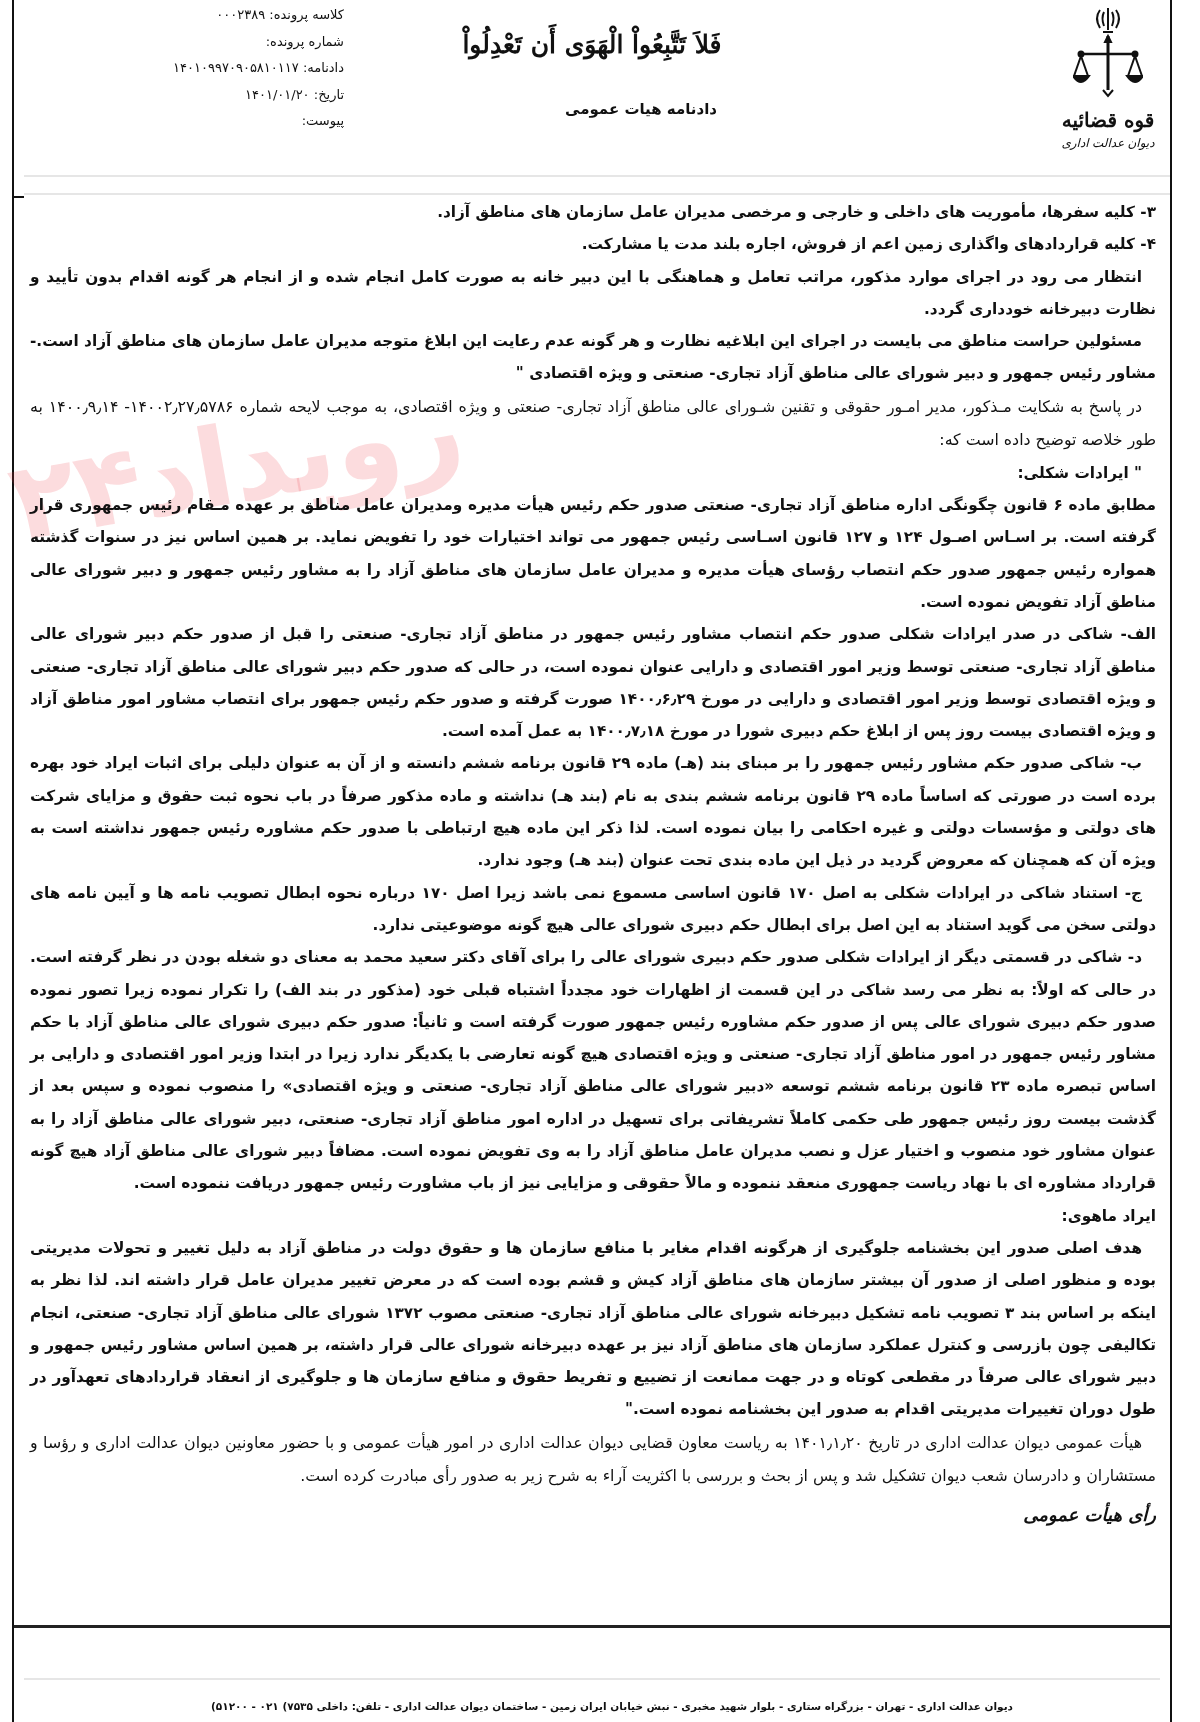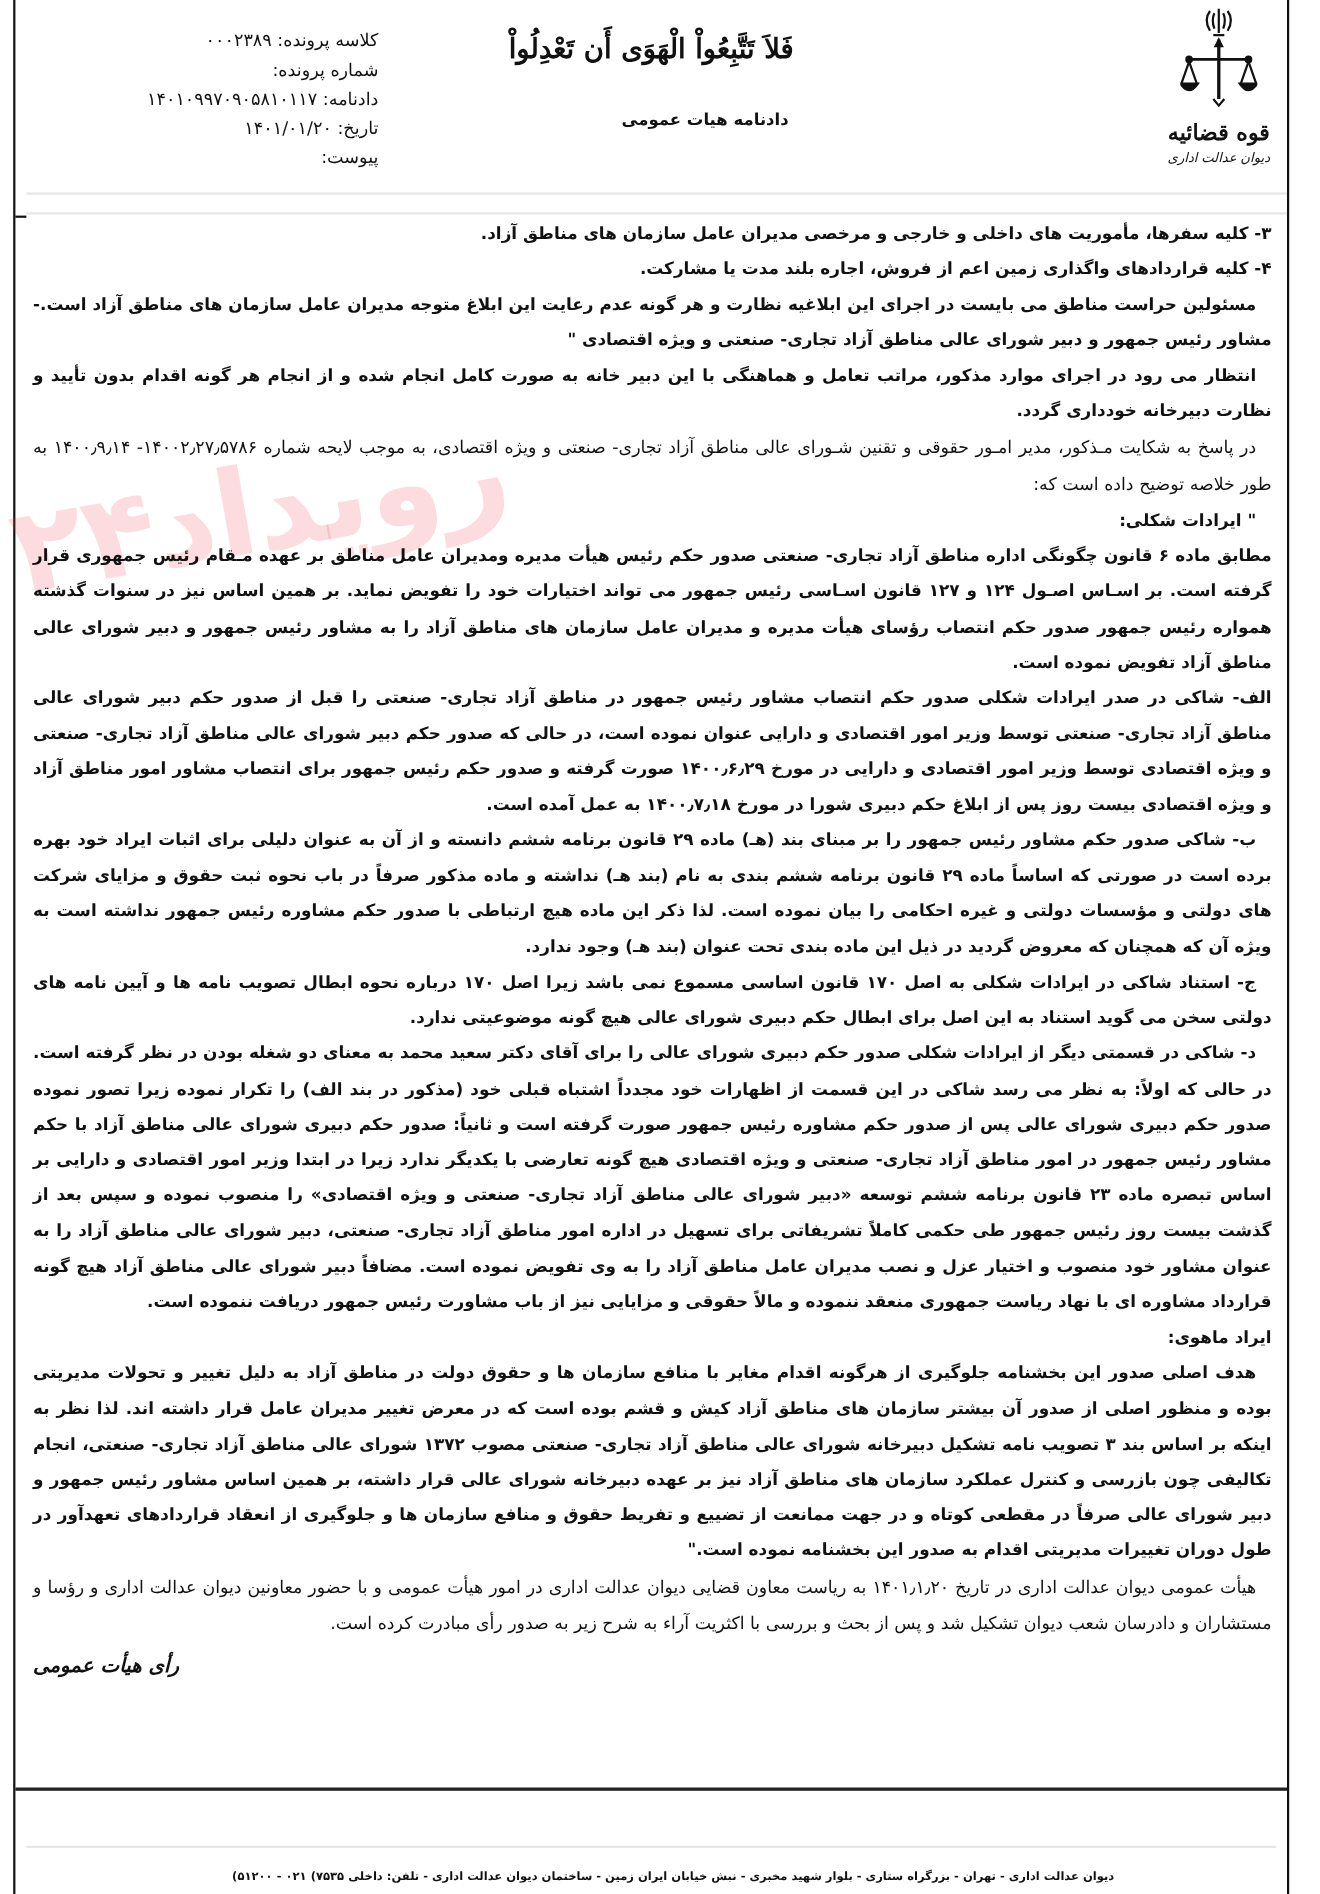--- a/index.html
+++ b/index.html
@@ -30,39 +30,39 @@
     .motto {
       position: absolute; left: 0; right: 0; top: 30px; text-align: center;
       font-family: "DejaVu Serif", serif; font-size: 25px; font-weight: bold;
       direction: rtl; 
     }
     .doc-title {
       position: absolute; left: 0; right: 0; top: 100px; text-align: center;
       font-size: 15px; font-weight: bold; direction: rtl; padding-left: 98px;
     }
     .meta-wrap {
-      position: absolute; left: 150px; top: 24px; width: 180px;
-      direction: rtl; font-size: 16px; text-align: right;
+      position: absolute; left: 150px; top: 2px; width: 180px;
+      direction: rtl; font-size: 13px; text-align: right;
     }
     .meta-row { height: 26.5px; line-height: 26.5px; white-space: nowrap; }
     .sep1 { position: absolute; left: 10px; right: 0; top: 175px; height: 2px; background: #e6e6e6; }
     .sep2 { position: absolute; left: 10px; right: 0; top: 193px; height: 2px; background: #e6e6e6; }
     .tick { position: absolute; left: 0; top: 196px; width: 10px; height: 2px; background: #111; }
 
     
     .content {
       position: absolute; left: 16px; right: 14px; top: 196px;
       direction: rtl; text-align: justify; font-size: 15.3px; font-weight: bold;
       line-height: 32.3px;
     }
     .content p { margin: 0; }
     .indent { text-indent: 14px; }
     .light { font-weight: normal; font-size: 15.8px; line-height: 33.5px; }
     .verdict {
-      text-align: left; font-family: "DejaVu Serif", serif; font-style: italic;
+      text-align: right; font-family: "DejaVu Serif", serif; font-style: italic;
       font-weight: bold; font-size: 18px; margin-top: 6px;
     }
     .watermark {
       position: absolute; left: 50px; top: 395px; width: 400px; height: 130px;
       color: rgba(240, 60, 70, 0.18); font-size: 108px; font-weight: bold;
       direction: rtl; transform: rotate(-10deg); transform-origin: center;
       white-space: nowrap; line-height: 130px; pointer-events: none;
       font-family: "DejaVu Sans", sans-serif;
     }
     
@@ -140,22 +140,22 @@
 
   <div class="sep1"></div>
   <div class="sep2"></div>
   <div class="tick"></div>
 
   <div class="watermark">رویداد۲۴</div>
 
   <div class="content">
     <p>۳- کلیه سفرها، مأموریت های داخلی و خارجی و مرخصی مدیران عامل سازمان های مناطق آزاد.</p>
     <p>۴- کلیه قراردادهای واگذاری زمین اعم از فروش، اجاره بلند مدت یا مشارکت.</p>
+    <p class="indent">انتظار می رود در اجرای موارد مذکور، مراتب تعامل و هماهنگی با این دبیر خانه به صورت کامل انجام شده و از انجام هر گونه اقدام بدون تأیید و نظارت دبیرخانه خودداری گردد.</p>
     <p class="indent">مسئولین حراست مناطق می بایست در اجرای این ابلاغیه نظارت و هر گونه عدم رعایت این ابلاغ متوجه مدیران عامل سازمان های مناطق آزاد است.- مشاور رئیس جمهور و دبیر شورای عالی مناطق آزاد تجاری- صنعتی و ویژه اقتصادی "</p>
-    <p class="indent">انتظار می رود در اجرای موارد مذکور، مراتب تعامل و هماهنگی با این دبیر خانه به صورت کامل انجام شده و از انجام هر گونه اقدام بدون تأیید و نظارت دبیرخانه خودداری گردد.</p>
     <p class="indent light">در پاسخ به شکایت مـذکور، مدیر امـور حقوقی و تقنین شـورای عالی مناطق آزاد تجاری- صنعتی و ویژه اقتصادی، به موجب لایحه شماره ۱۴۰۰۲٫۲۷٫۵۷۸۶- ۱۴۰۰٫۹٫۱۴ به طور خلاصه توضیح داده است که:</p>
     <p class="indent">" ایرادات شکلی:</p>
     <p>مطابق ماده ۶ قانون چگونگی اداره مناطق آزاد تجاری- صنعتی صدور حکم رئیس هیأت مدیره ومدیران عامل مناطق بر عهده مـقام رئیس جمهوری قرار گرفته است. بر اسـاس اصـول ۱۲۴ و ۱۲۷ قانون اسـاسی رئیس جمهور می تواند اختیارات خود را تفویض نماید. بر همین اساس نیز در سنوات گذشته همواره رئیس جمهور صدور حکم انتصاب رؤسای هیأت  مدیره و مدیران عامل سازمان های مناطق آزاد را به مشاور رئیس جمهور و دبیر شورای عالی مناطق آزاد تفویض نموده است.</p>
     <p>الف- شاکی در صدر ایرادات شکلی صدور حکم انتصاب مشاور رئیس جمهور در مناطق آزاد تجاری- صنعتی را قبل از صدور حکم دبیر شورای عالی مناطق آزاد تجاری- صنعتی توسط وزیر امور اقتصادی و دارایی عنوان نموده است، در حالی که صدور حکم دبیر شورای عالی مناطق آزاد تجاری- صنعتی و ویژه اقتصادی توسط وزیر امور اقتصادی و دارایی در مورخ ۱۴۰۰٫۶٫۲۹ صورت گرفته و صدور حکم رئیس جمهور برای انتصاب مشاور امور مناطق آزاد و ویژه اقتصادی بیست روز پس از ابلاغ حکم دبیری شورا در مورخ ۱۴۰۰٫۷٫۱۸ به عمل آمده است.</p>
     <p class="indent">ب- شاکی صدور حکم مشاور رئیس جمهور را بر مبنای بند (هـ) ماده ۲۹ قانون برنامه ششم دانسته و از آن به عنوان دلیلی برای اثبات ایراد خود بهره برده است در صورتی که اساساً ماده ۲۹ قانون برنامه ششم بندی به نام (بند هـ) نداشته و ماده مذکور صرفاً در باب نحوه ثبت حقوق و مزایای شرکت های دولتی و مؤسسات دولتی و غیره احکامی را بیان نموده  است. لذا ذکر این ماده هیچ ارتباطی با صدور حکم مشاوره رئیس جمهور نداشته است به ویژه آن که همچنان که معروض گردید در ذیل این ماده بندی تحت عنوان (بند هـ) وجود ندارد.</p>
     <p class="indent">ج- استناد شاکی در ایرادات شکلی به اصل ۱۷۰ قانون اساسی مسموع نمی باشد زیرا اصل ۱۷۰ درباره نحوه ابطال تصویب نامه ها و آیین نامه های دولتی سخن می گوید استناد به این اصل برای ابطال حکم دبیری شورای عالی هیچ گونه موضوعیتی ندارد.</p>
     <p class="indent">د- شاکی در قسمتی دیگر از ایرادات شکلی صدور حکم دبیری شورای عالی را برای آقای دکتر سعید محمد به معنای دو شغله بودن در نظر گرفته است. در حالی که اولاً: به نظر می رسد شاکی در این قسمت از اظهارات خود مجدداً اشتباه قبلی خود (مذکور در بند الف) را تکرار نموده زیرا تصور نموده صدور حکم دبیری شورای عالی پس از صدور حکم مشاوره رئیس جمهور صورت گرفته است و ثانیاً: صدور حکم دبیری شورای عالی مناطق آزاد با حکم مشاور رئیس جمهور در امور مناطق آزاد تجاری- صنعتی و ویژه اقتصادی هیچ گونه تعارضی با یکدیگر ندارد زیرا در ابتدا وزیر امور اقتصادی و دارایی بر اساس تبصره ماده ۲۳ قانون برنامه ششم توسعه «دبیر شورای عالی مناطق آزاد تجاری- صنعتی و ویژه اقتصادی» را منصوب نموده و سپس بعد از گذشت بیست روز رئیس جمهور طی حکمی کاملاً تشریفاتی برای تسهیل در اداره امور مناطق آزاد تجاری- صنعتی، دبیر شورای عالی مناطق آزاد را به عنوان مشاور خود منصوب و اختیار عزل و نصب مدیران عامل مناطق آزاد را به وی تفویض نموده است. مضافاً دبیر شورای عالی مناطق آزاد هیچ گونه قرارداد مشاوره ای با نهاد ریاست جمهوری منعقد ننموده و مالاً حقوقی و مزایایی نیز از باب مشاورت رئیس جمهور دریافت ننموده است.</p>
     <p>ایراد ماهوی:</p>
     <p class="indent">هدف اصلی صدور این بخشنامه جلوگیری از هرگونه اقدام مغایر با منافع سازمان ها و حقوق دولت در مناطق آزاد به دلیل تغییر و تحولات مدیریتی بوده و منظور اصلی از صدور آن بیشتر سازمان های مناطق آزاد کیش و قشم بوده است که در معرض تغییر مدیران عامل قرار داشته اند. لذا نظر به اینکه بر اساس بند ۳ تصویب نامه تشکیل دبیرخانه شورای عالی مناطق آزاد تجاری- صنعتی مصوب ۱۳۷۲ شورای عالی مناطق آزاد تجاری- صنعتی، انجام تکالیفی چون بازرسی و کنترل عملکرد سازمان های مناطق آزاد نیز بر عهده دبیرخانه شورای عالی قرار داشته، بر همین اساس مشاور رئیس جمهور و دبیر شورای عالی صرفاً در مقطعی کوتاه و در جهت ممانعت از تضییع و تفریط حقوق و منافع سازمان ها  و جلوگیری از انعقاد قراردادهای تعهدآور در طول دوران تغییرات مدیریتی اقدام به صدور این بخشنامه نموده است."</p>
     <p class="indent light">هیأت عمومی دیوان عدالت اداری در تاریخ ۱۴۰۱٫۱٫۲۰ به ریاست معاون قضایی دیوان عدالت اداری در امور هیأت عمومی و با حضور معاونین دیوان عدالت اداری و رؤسا و مستشاران و دادرسان شعب دیوان تشکیل شد و پس از بحث و بررسی با اکثریت آراء به شرح زیر به صدور رأی مبادرت کرده است.</p>

